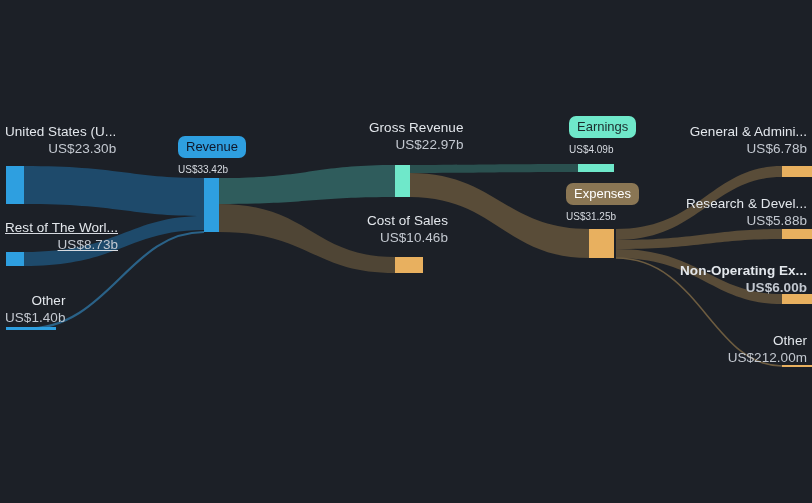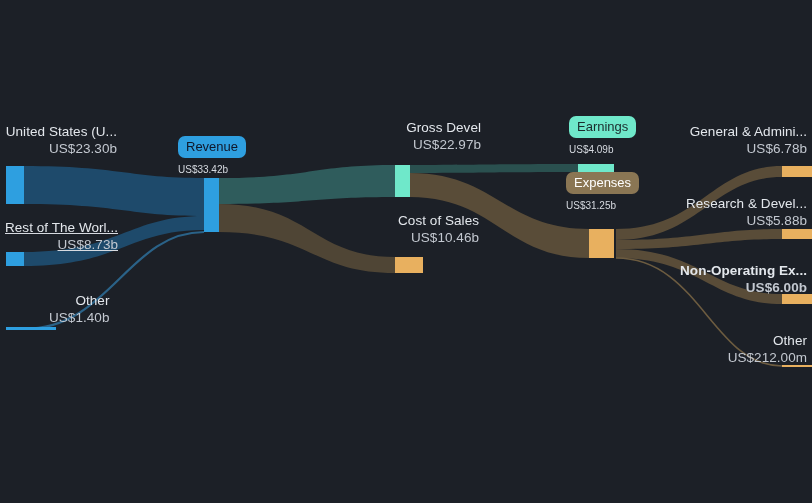--- a/index.html
+++ b/index.html
@@ -37,21 +37,20 @@
     letter-spacing: 0.05px;
     text-align: right;
   }
   .node-label .nl-name {
     display: block;
     color: #e3e7ec;
   }
   .node-label .nl-value {
     display: block;
     color: #c3c8d0;
-    margin-left: 44px;
   }
   .node-label.align-right {
     text-align: right;
   }
   .badge {
     display: inline-block;
     padding: 3px 8px 4px 8px;
     border-radius: 7px;
     font-size: 13px;
     line-height: 15px;
@@ -147,35 +146,35 @@
     <span class="nl-name">Other</span>
     <span class="nl-value">US$1.40b</span>
   </div>
 
   <div class="badge-wrap" style="left:178px; top:136px;">
     <span class="badge badge-revenue">Revenue</span>
     <span class="bw-value">US$33.42b</span>
   </div>
 
   <div class="node-label" style="left:369px; top:119px;">
-    <span class="nl-name">Gross Devel</span>
+    <span class="nl-name">Gross Revenue</span>
     <span class="nl-value">US$22.97b</span>
   </div>
 
   <div class="node-label" style="left:367px; top:212px;">
     <span class="nl-name">Cost of Sales</span>
     <span class="nl-value">US$10.46b</span>
   </div>
 
   <div class="badge-wrap align-right" style="left:569px; top:116px;">
     <span class="badge badge-earnings">Earnings</span>
     <span class="bw-value">US$4.09b</span>
   </div>
 
-  <div class="badge-wrap align-right" style="left:566px; top:172px;">
+  <div class="badge-wrap align-right" style="left:566px; top:183px;">
     <span class="badge badge-expenses">Expenses</span>
     <span class="bw-value">US$31.25b</span>
   </div>
 
   <div class="node-label align-right" style="right:5px; top:123px;">
     <span class="nl-name">General &amp; Admini...</span>
     <span class="nl-value">US$6.78b</span>
   </div>
 
   <div class="node-label align-right" style="right:5px; top:195px;">

